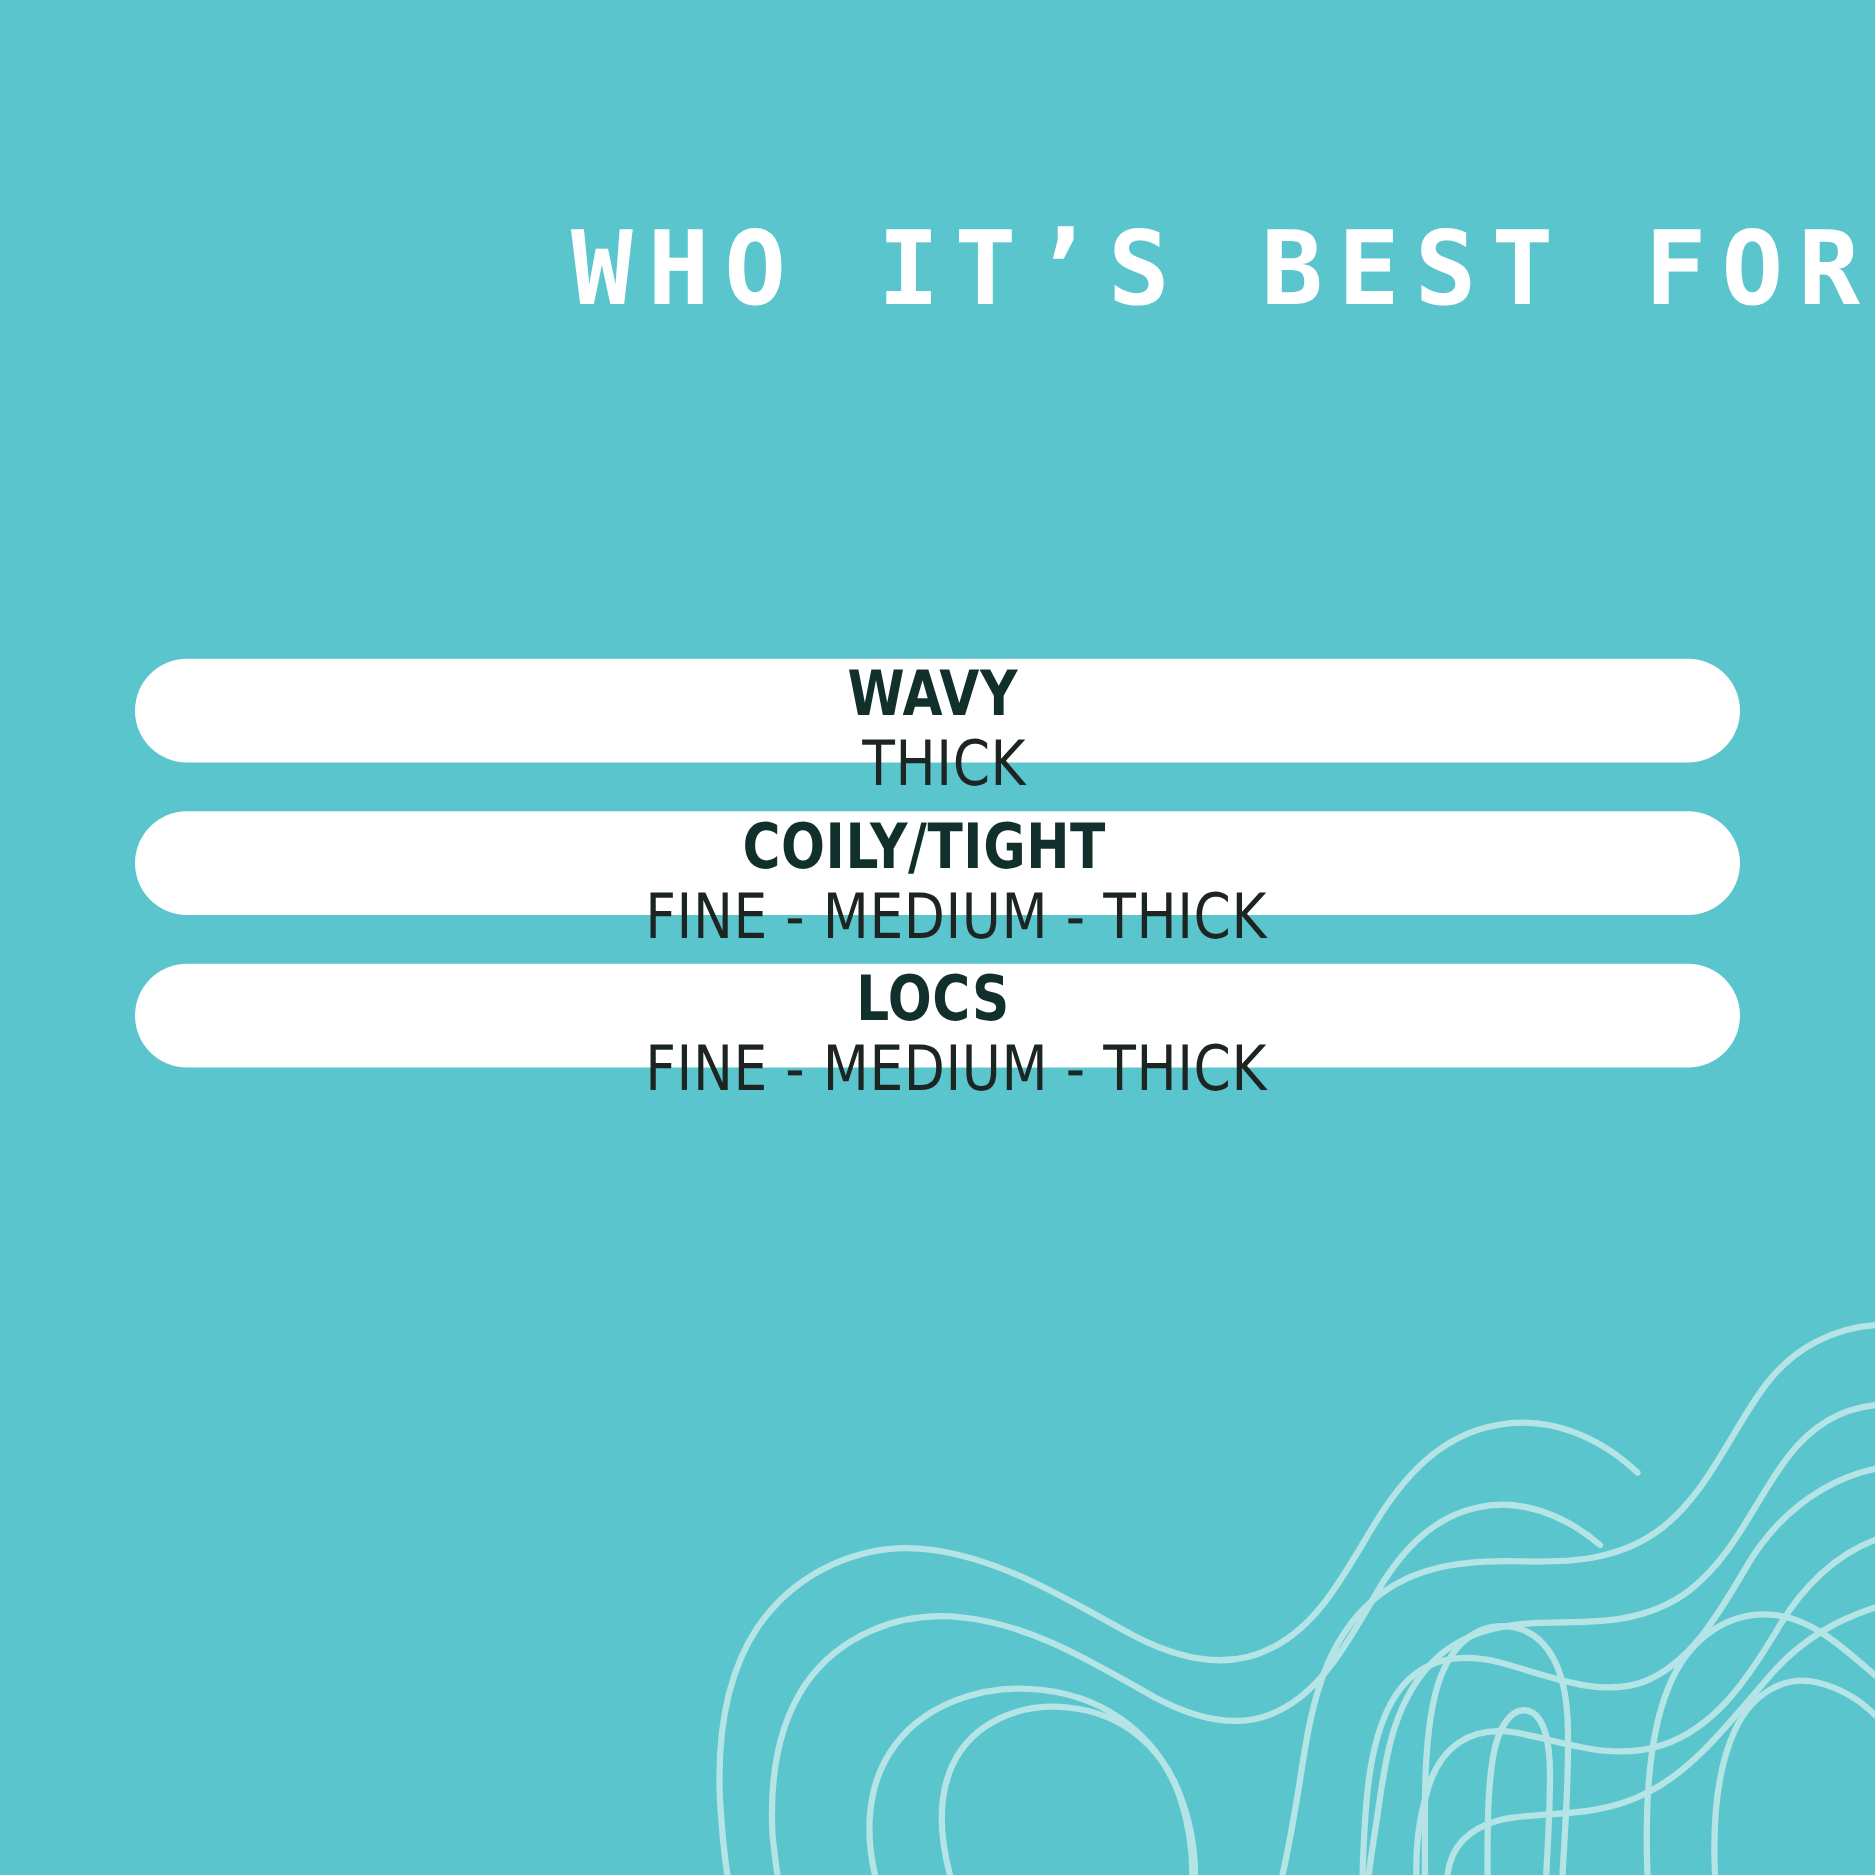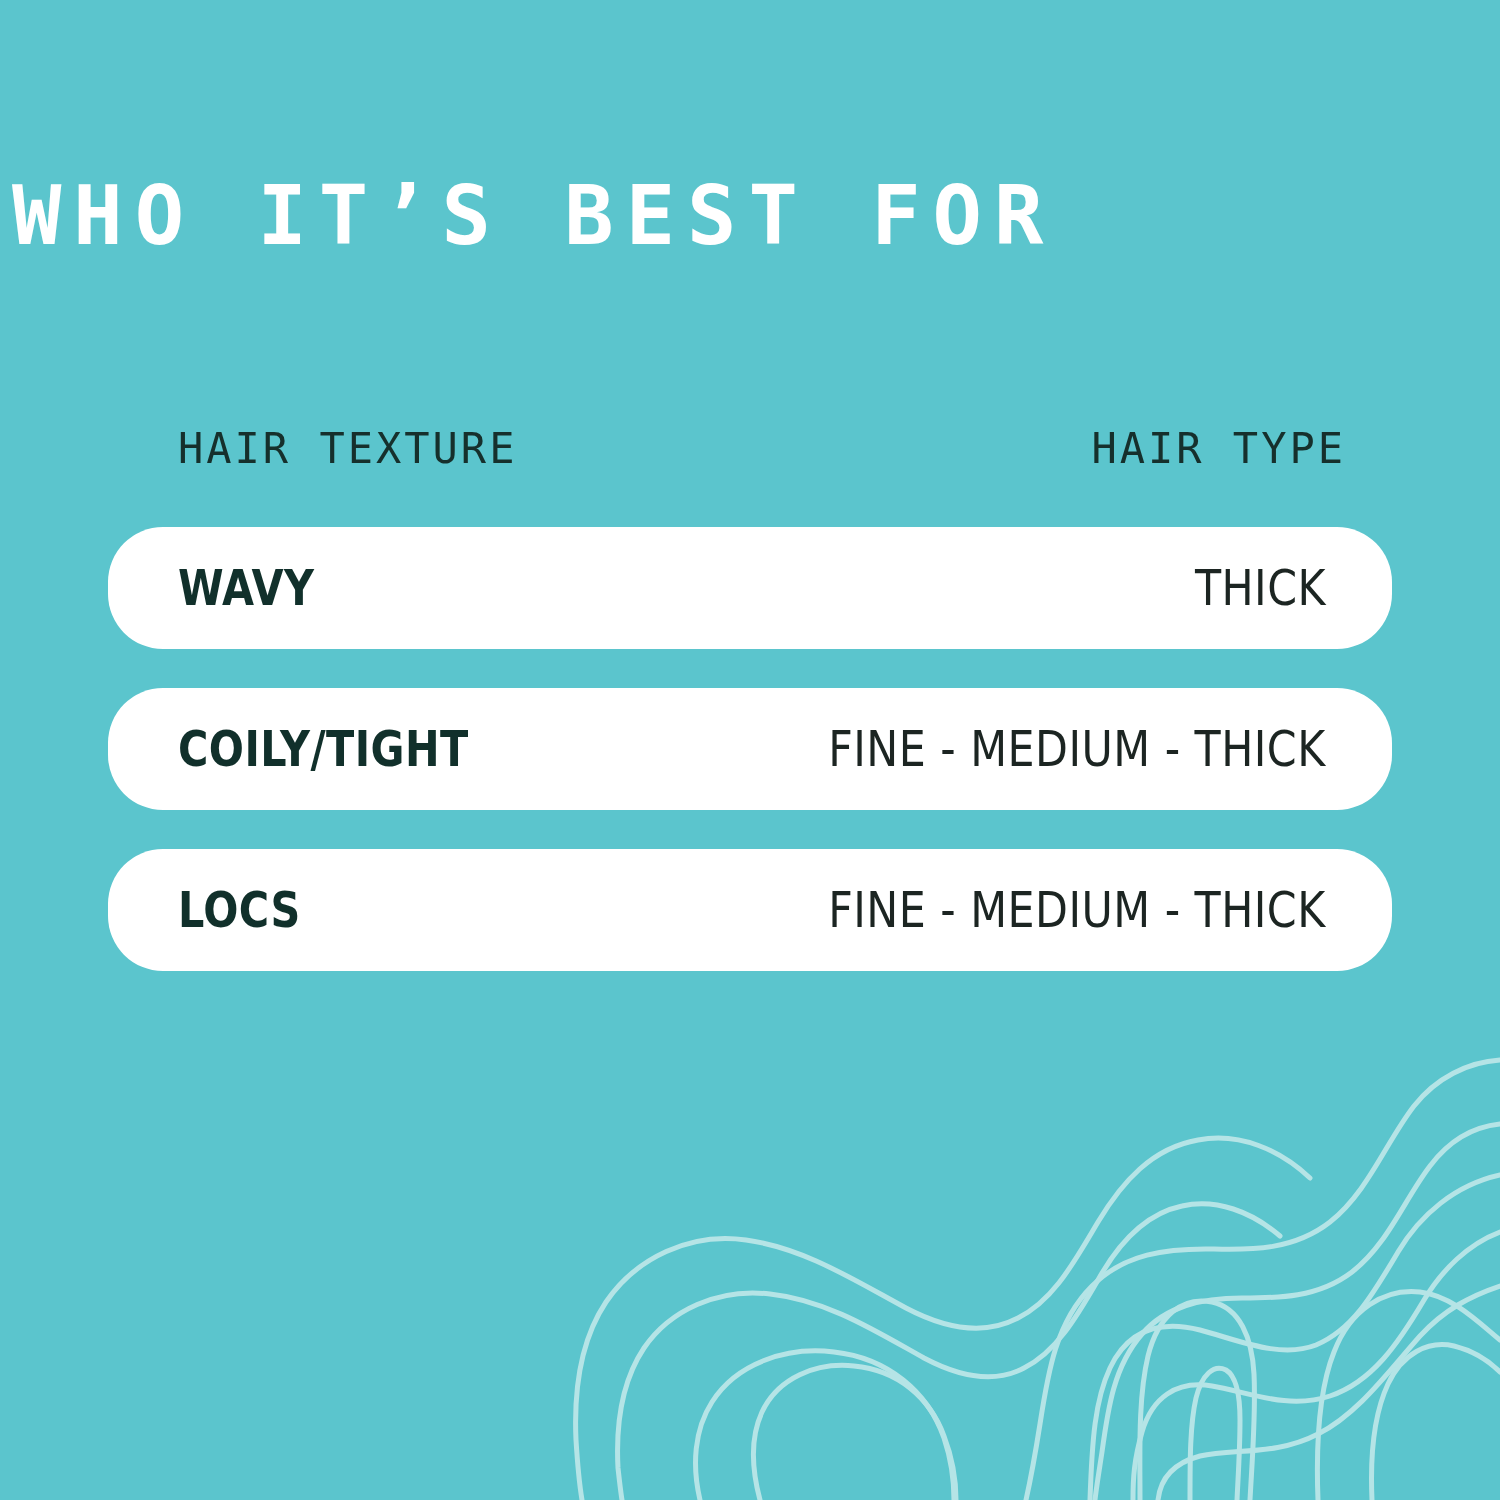--- a/index.html
+++ b/index.html
@@ -31,21 +31,21 @@
     height: 1500px;
     pointer-events: none;
   }
 
   
   #page-title {
     position: absolute;
     left: 0;
     top: 168px;
     width: 1500px;
-    text-align: left;
+    text-align: right;
     color: #ffffff;
     font-family: "DejaVu Sans Mono", "Liberation Mono", monospace;
     font-weight: 700;
     font-size: 82px;
     line-height: 96px;
     letter-spacing: 12px;
     text-indent: 12px;
     white-space: nowrap;
   }
 
@@ -71,29 +71,30 @@
 
   
   #rows {
     position: absolute;
     left: 108px;
     top: 527px;
     width: 1284px;
   }
   .row-card {
     position: relative;
-    height: 122px;
+    height: 83px;
     margin-bottom: 39px;
     background: #ffffff;
     border-radius: 55px;
     display: flex;
     align-items: center;
     justify-content: space-between;
     padding: 0 66px 0 70px;
     box-sizing: border-box;
+    flex-direction: column;
   }
   .row-card:last-child {
     margin-bottom: 0;
   }
   .texture-label {
     color: #11302b;
     font-family: "DejaVu Sans Condensed", "Liberation Sans Narrow", "Liberation Sans", sans-serif;
     font-weight: 700;
     font-size: 50px;
     line-height: 56px;
@@ -194,24 +195,20 @@
                C954,1462 956,1484 956,1500"></path>
       <path d="M700,1500 C692,1466 694,1430 712,1402
                C736,1364 786,1346 834,1352
                C888,1358 928,1392 944,1438
                C952,1462 954,1484 954,1500"></path>
     </g>
   </svg>
 
   <div id="page-title">WHO IT’S BEST FOR</div>
 
-  <div id="column-headers">
-    <div class="col-header">HAIR TEXTURE</div>
-    <div class="col-header">HAIR TYPE</div>
-  </div>
 
   <div id="rows">
 
     <div class="row-card">
       <span class="texture-label">WAVY</span>
       <span class="type-label">THICK</span>
     </div>
 
 
     <div class="row-card">

